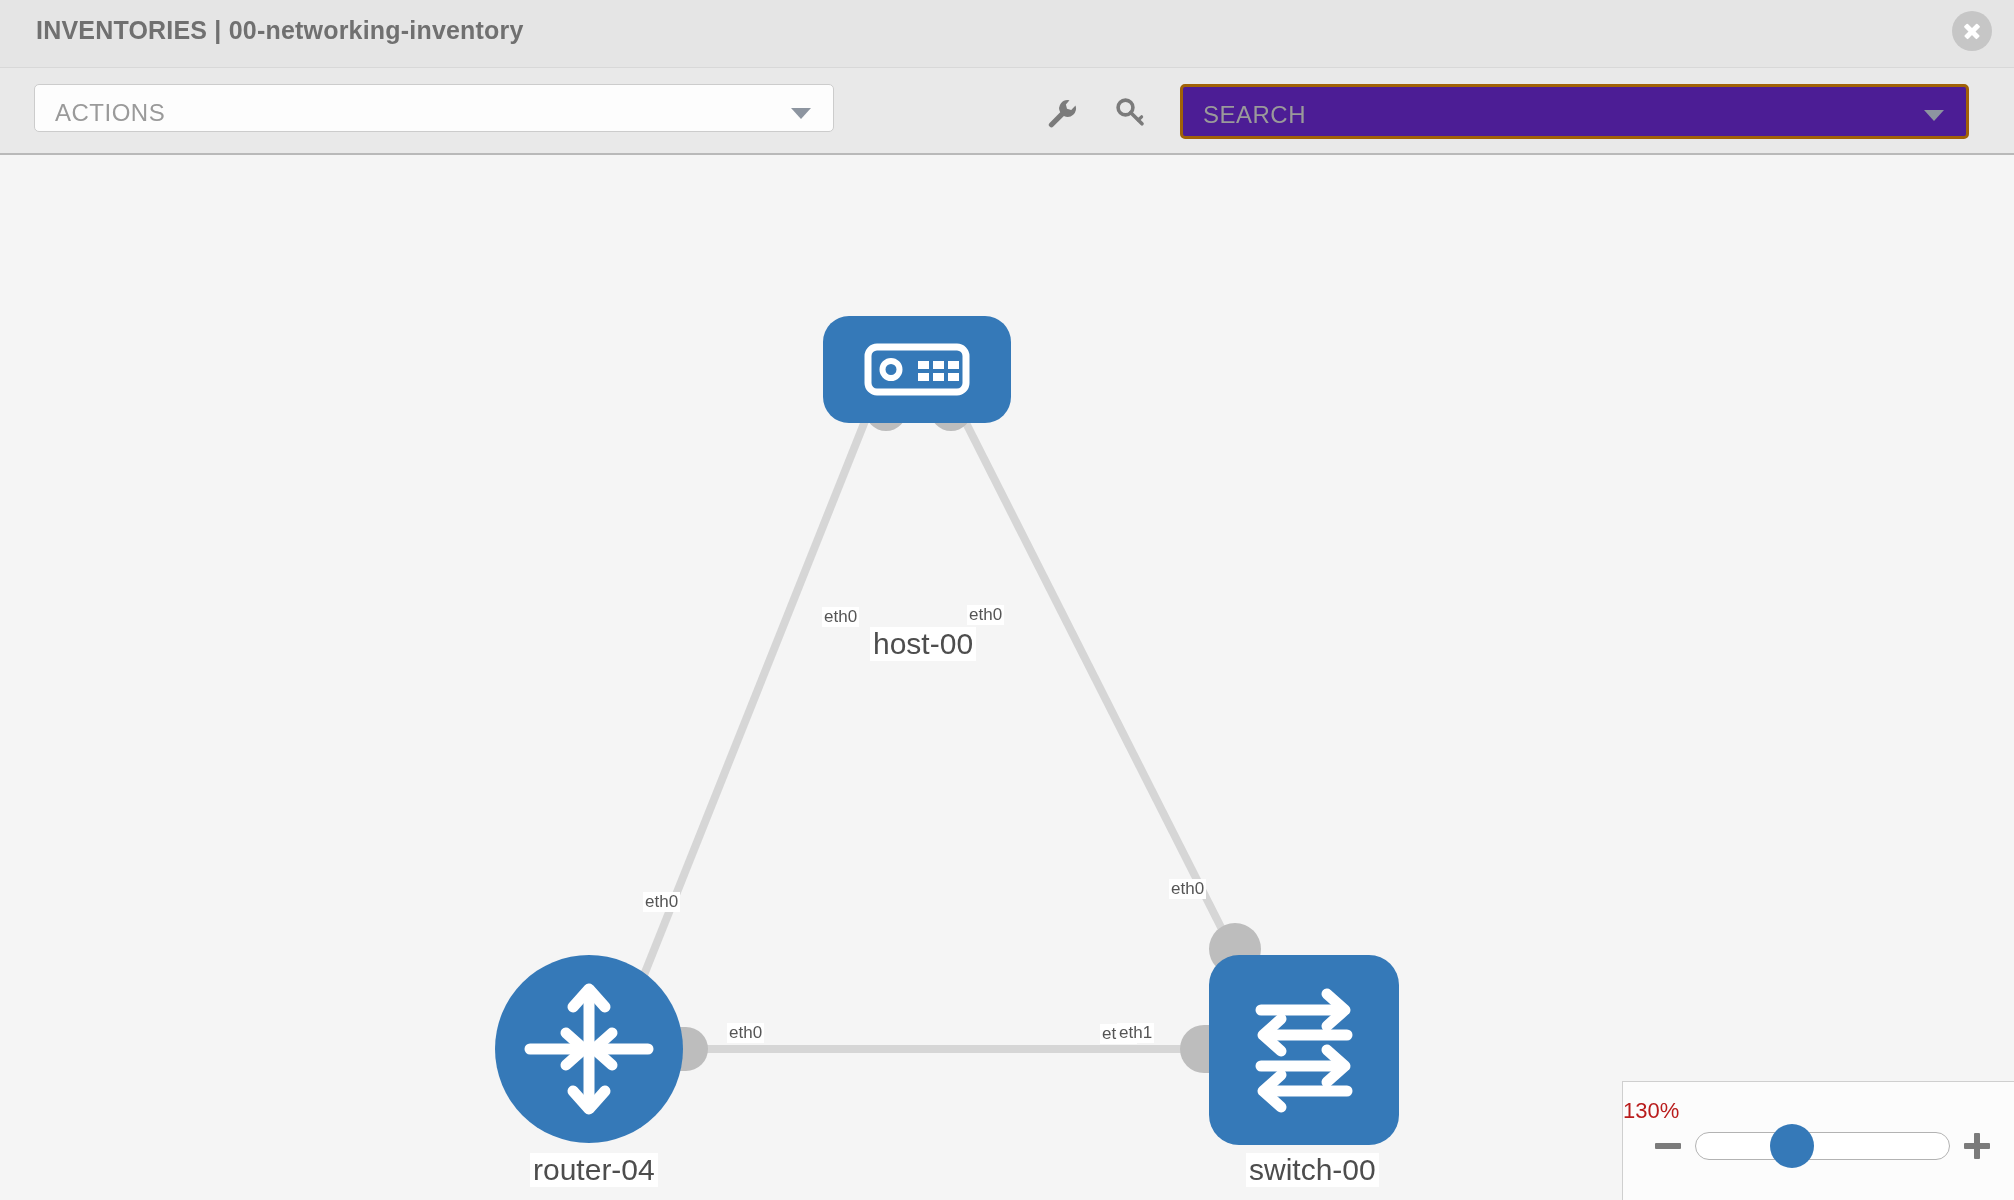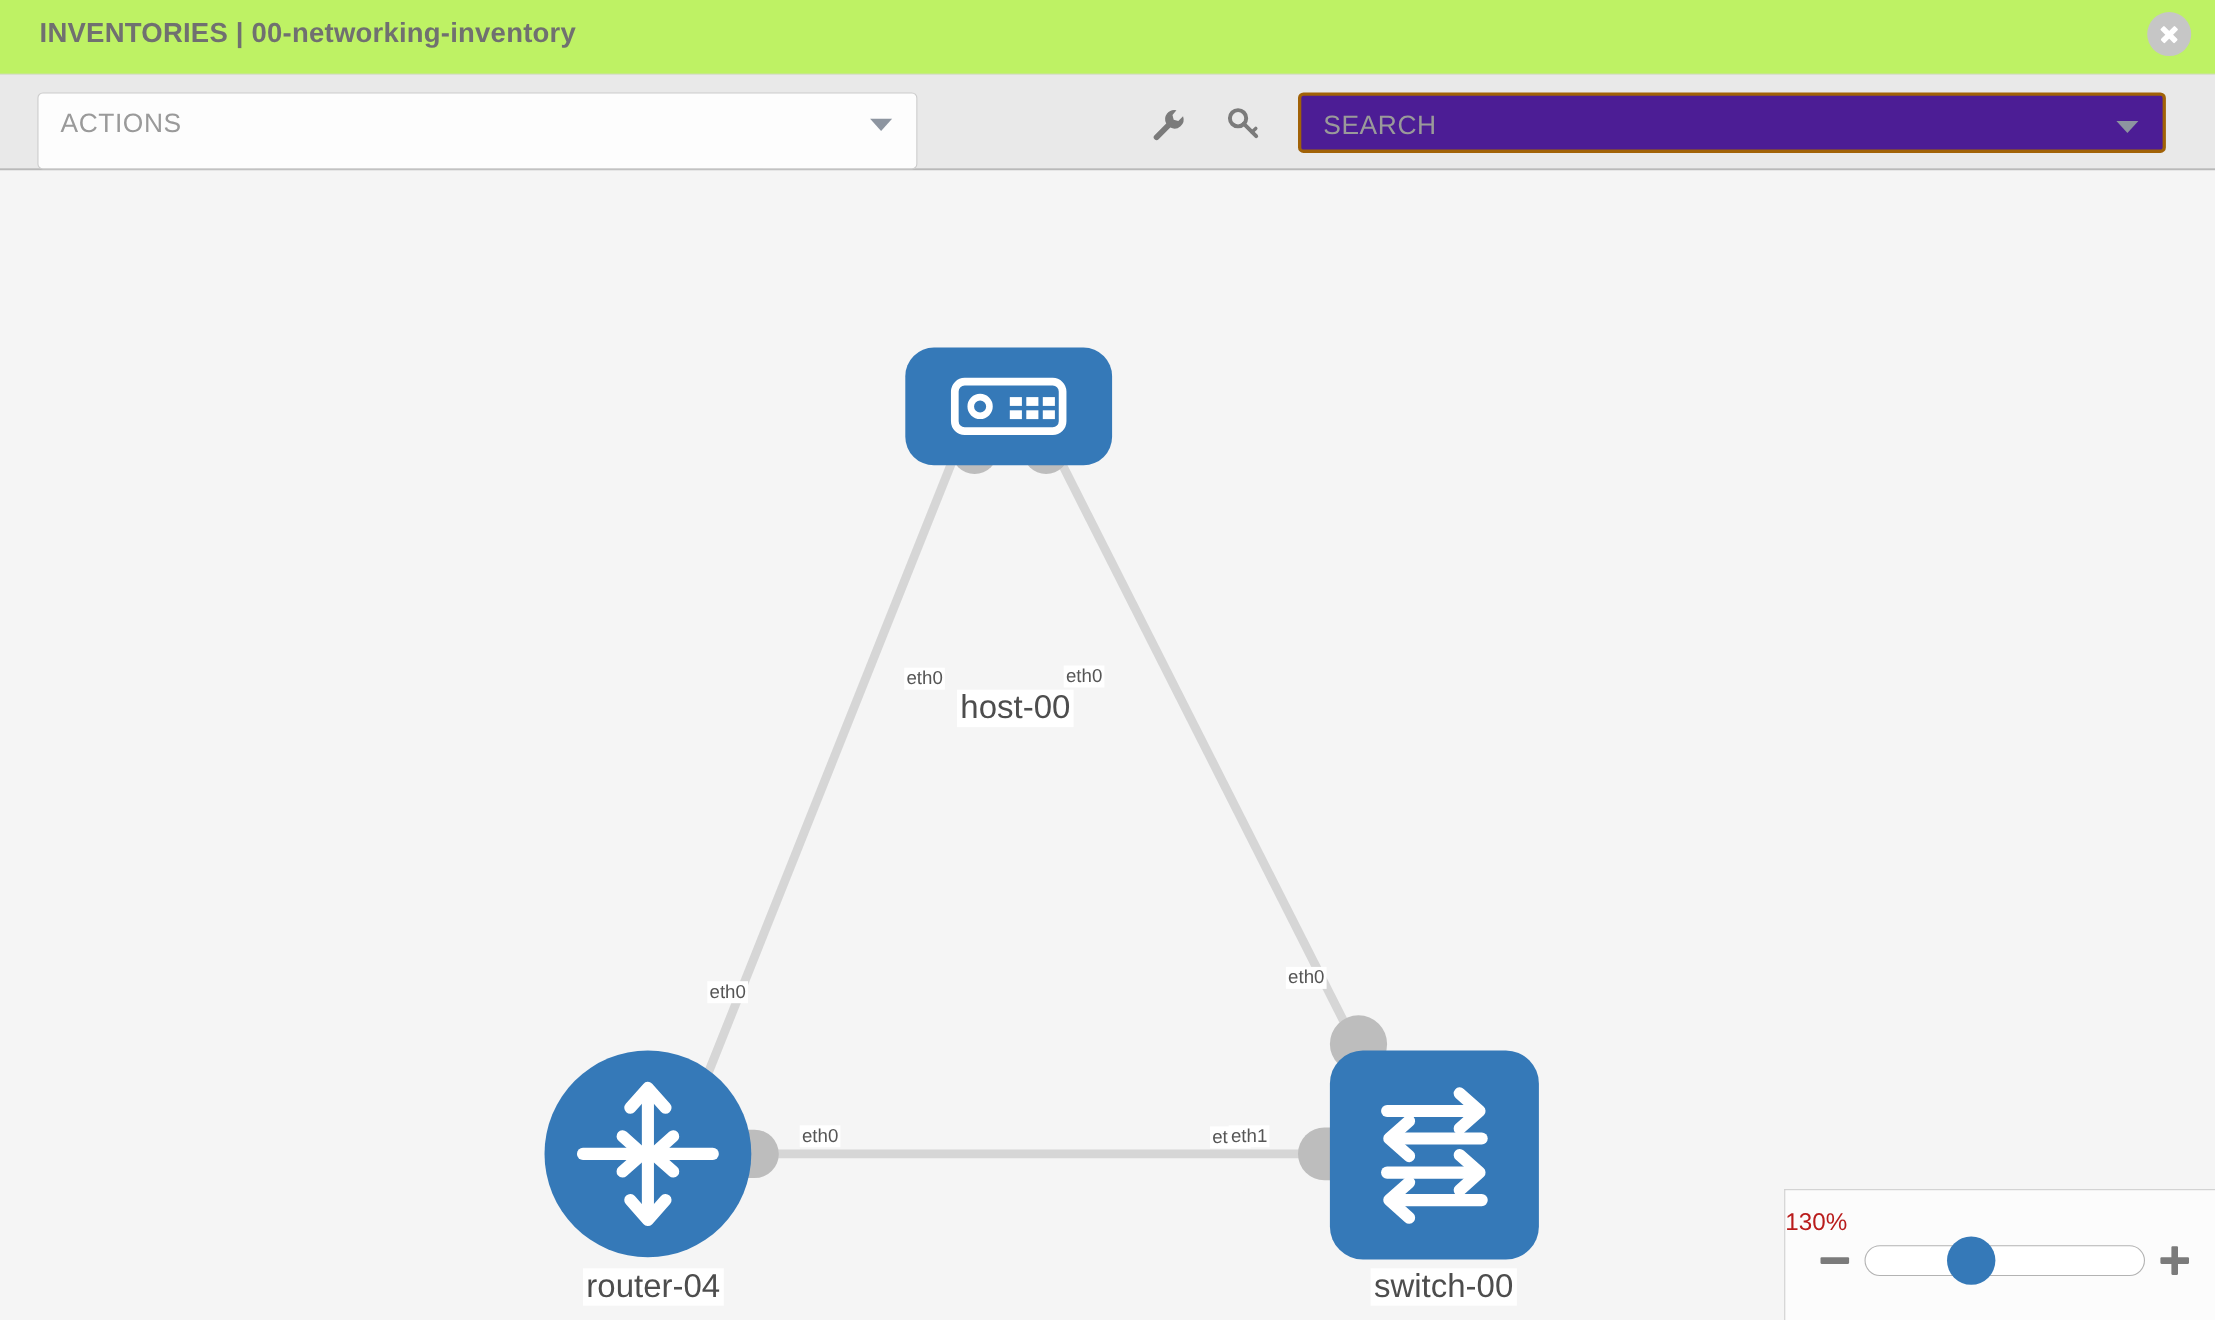--- a/index.html
+++ b/index.html
@@ -18,21 +18,21 @@
     height: 1200px;
     background: #ffffff;
   }
 
   
   .header {
     position: absolute;
     left: 0; top: 0;
     width: 2014px;
     height: 68px;
-    background: #bef264;
+    background: #e5e5e5;
     border-bottom: 1px solid #d8d8d8;
     box-sizing: border-box;
   }
   .header-title {
     position: absolute;
     left: 36px;
     top: 16px;
     font-size: 25px;
     font-weight: bold;
     color: #707070;
@@ -71,21 +71,21 @@
     height: 87px;
     background: #e9e9e9;
     border-bottom: 2px solid #b9b9b9;
     box-sizing: border-box;
   }
   .actions-select {
     position: absolute;
     left: 34px;
     top: 16px;
     width: 800px;
-    height: 70px;
+    height: 48px;
     background: #fdfdfd;
     border: 1px solid #cccccc;
     border-radius: 5px;
     box-sizing: border-box;
     cursor: pointer;
   }
   .actions-label {
     position: absolute;
     left: 20px;
     top: 14px;

